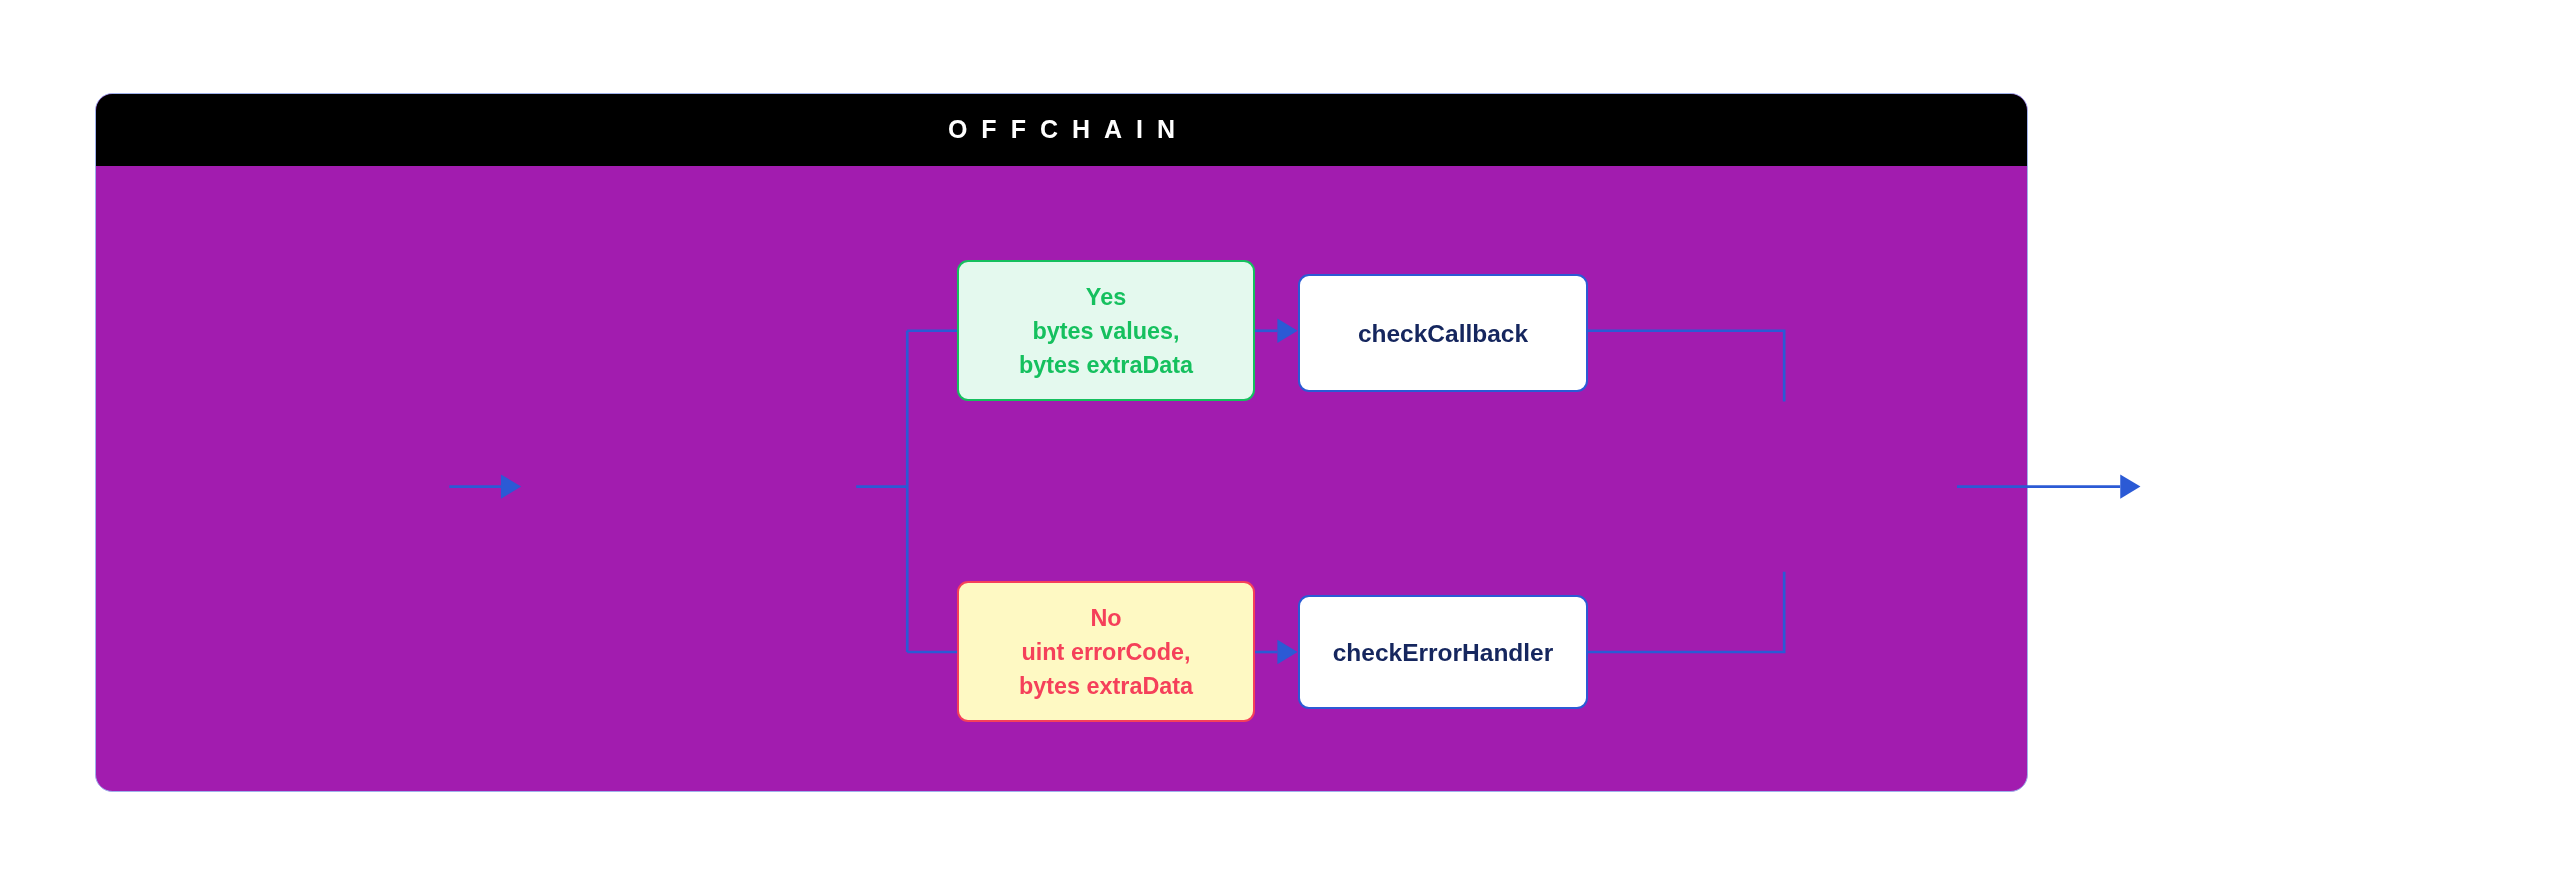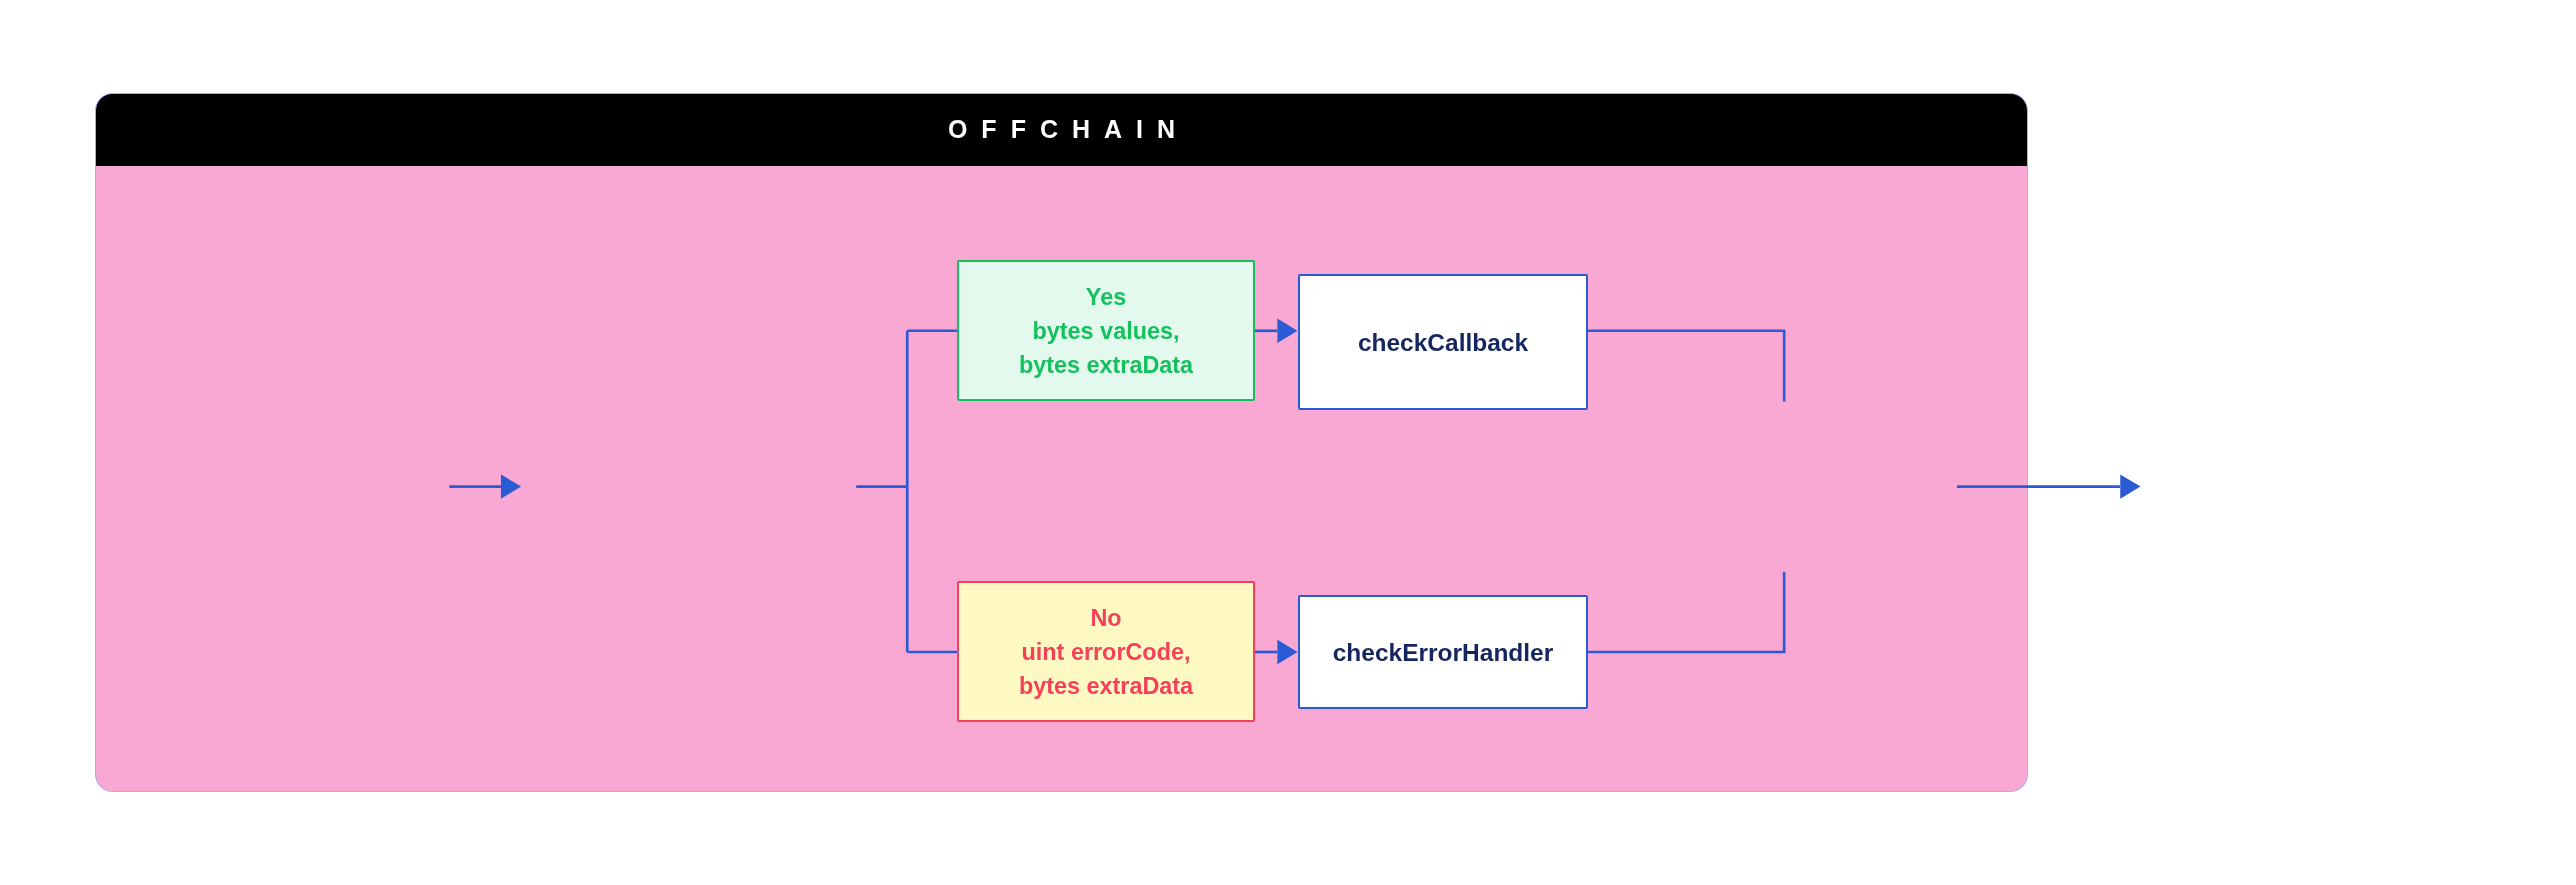--- a/index.html
+++ b/index.html
@@ -20,21 +20,21 @@
   
   .panel {
     position: absolute;
     box-sizing: border-box;
     border-radius: 17.5px;
     overflow: hidden;
   }
   .panel.offchain {
     left: 95px; top: 93px;
     width: 1933px; height: 699px;
-    background: #f9a8d4;
+    background: #a21caf;
     border: 1.6px solid #9fb1ec;
   }
   .panel.onchain {
     left: 2085px; top: 93px;
     width: 404px; height: 699px;
     background: #ffffff;
     border: 1.6px solid #aebdf2;
   }
   .panel-header {
     position: absolute;
@@ -65,21 +65,21 @@
   svg.wires path { stroke: #2b5ad5; stroke-width: 5px; fill: none; }
   svg.wires polygon { fill: #2b5ad5; stroke: none; }
 
   
   .node {
     position: absolute;
     z-index: 3;
     box-sizing: border-box;
     background: #ffffff;
     border: 2.7px solid #2b5ad5;
-    border-radius: 2px;
+    border-radius: 11px;
     color: #15265e;
     display: flex;
     align-items: center;
     justify-content: center;
     text-align: center;
     font-weight: 700;
     font-size: 24.5px;
     line-height: 33px;
   }
   .node .label { white-space: pre-line; }
@@ -95,21 +95,21 @@
     background: #fef9c3;
     border-color: #f5405a;
     color: #f5405a;
     font-size: 23.4px;
     line-height: 34px;
   }
 
   #node-revert        { left: 154px;  top: 430px;  width: 295px; height: 114px; }
   #node-oval          { left: 521px;  top: 432px;  width: 335px; height: 110px; }
   #node-yes           { left: 957px; top: 260px;  width: 298px; height: 141px; }
-  #node-check-callback{ left: 1298px; top: 274px;  width: 290px; height: 136px; text-align: right; }
+  #node-check-callback{ left: 1298px; top: 274px;  width: 290px; height: 118px; text-align: right; }
   #node-no            { left: 957px; top: 581px; width: 298px; height: 141px; }
   #node-check-error   { left: 1298px; top: 595px; width: 290px; height: 114px; }
   #node-upkeep        { left: 1611px; top: 402px;  width: 346px; height: 170px; }
   #node-perform       { left: 2140px; top: 430px;  width: 290px; height: 114px; }
 </style>
 </head>
 <body>
 
 <div class="canvas">
 

